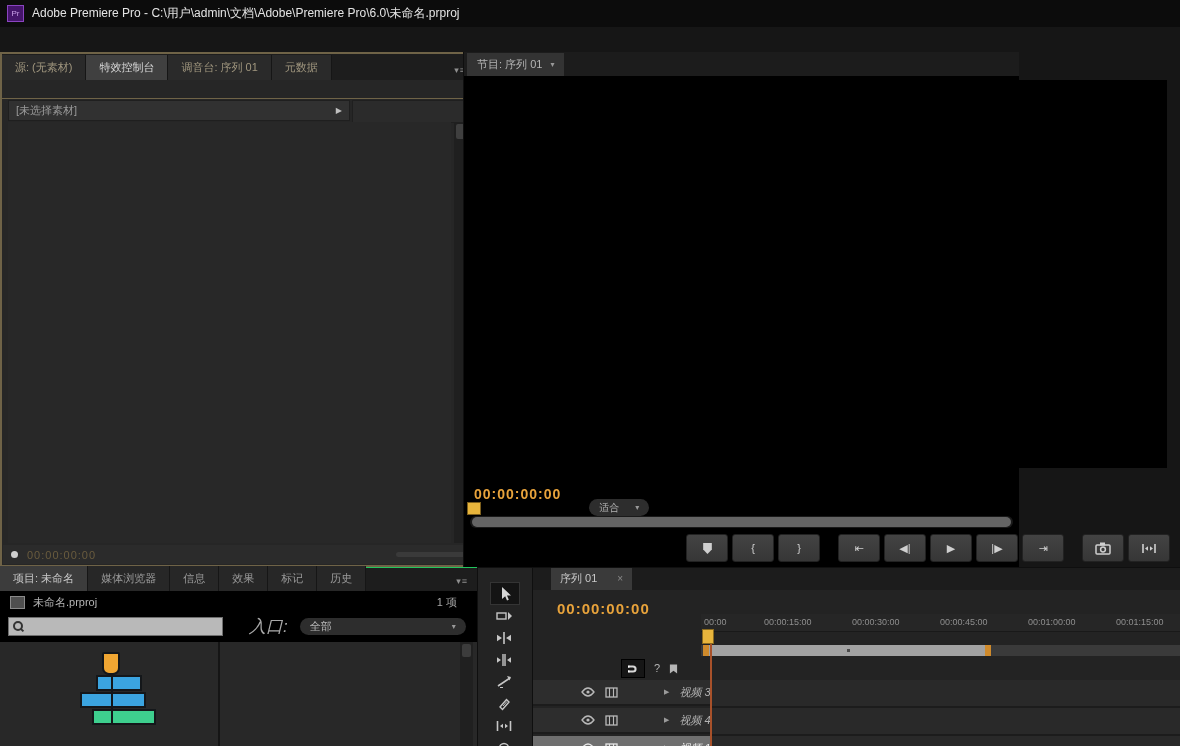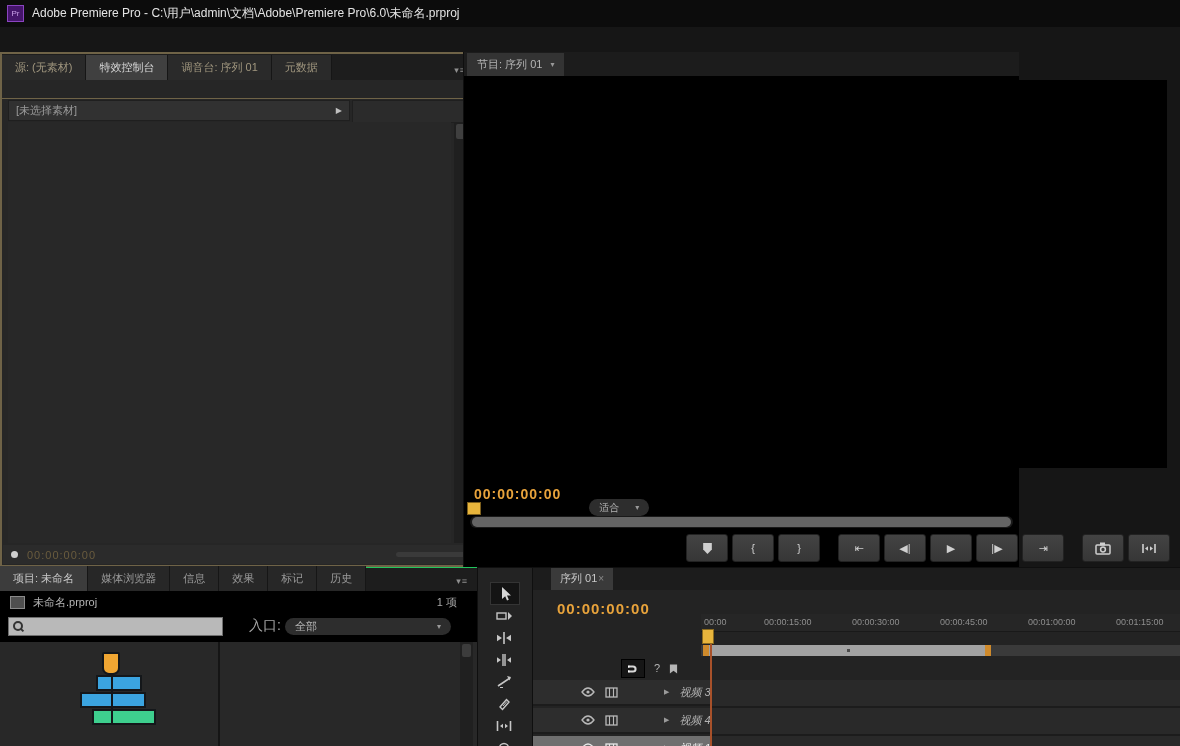--- a/index.html
+++ b/index.html
@@ -61,21 +61,21 @@
   #project-panel .tabstrip{height:23px;}
   .pp-filerow{position:absolute;top:24px;left:0;right:0;height:20px;display:flex;align-items:center;padding:0 10px;gap:8px;}
   .file-icon{width:13px;height:11px;border:1px solid #8a8a8a;background:#4f4f4f;}
   .pp-filename{font-size:11px;color:#b5b5b5;}
   .pp-count{margin-left:auto;font-size:11px;color:#a8a8a8;padding-right:10px;}
   .pp-searchrow{position:absolute;top:47px;left:0;right:0;height:22px;display:flex;align-items:center;padding:0 8px;}
   .search-box{width:205px;height:17px;background:#b9b9b9;border:1px solid #6e6e6e;display:flex;align-items:center;padding:0 4px;gap:5px;}
   .mag-icon{width:6px;height:6px;border:2px solid #333;border-radius:50%;position:relative;flex:0 0 auto;}
   .mag-icon::after{content:"";position:absolute;left:5px;top:6px;width:4px;height:2px;background:#333;transform:rotate(45deg);}
   .search-input{flex:1;background:transparent;border:none;outline:none;font-size:11px;color:#222;height:100%;padding:0;}
-  .filter-label{font-size:14px;color:#a8a8a8;margin-left:26px;margin-right:4px;}
+  .filter-label{font-size:17px;color:#a8a8a8;margin-left:26px;margin-right:12px;font-style:italic;}
   .filter-select{width:146px;height:17px;background:#2d2d2d;border-radius:9px;display:flex;align-items:center;
                  padding:0 10px;font-size:11px;color:#b5b5b5;}
   .filter-select .caret{margin-left:auto;}
   .pp-content{position:absolute;top:74px;left:0;right:0;bottom:0;background:#282828;}
   .pp-divider{position:absolute;left:218px;top:0;bottom:0;width:2px;background:#151515;}
   .pp-scroll{position:absolute;right:4px;top:0;width:13px;bottom:0;background:#202020;}
   .pp-scroll-thumb{height:13px;margin:2px;background:#3c3c3c;border-radius:2px;}
   .seq-icon{position:absolute;left:80px;top:10px;width:70px;height:82px;}
   .seq-badge{position:absolute;left:22px;top:0;width:14px;height:19px;background:#f0a632;border:2px solid #14171a;border-radius:2px 2px 7px 7px;}
   .seq-bar{position:absolute;height:12px;border:2px solid #14171a;}
@@ -86,21 +86,21 @@
   
   #tools-panel{left:477px;top:567px;width:55px;height:179px;background:#232323;
                border-top:1px solid #0f0f0f;border-left:1px solid #0f0f0f;}
   .tool{position:absolute;left:12px;width:28px;height:21px;display:flex;align-items:center;justify-content:center;}
   .tool.selected{background:#141414;border:1px solid #343434;}
   .tool svg{display:block;}
   
   #timeline-panel{left:532px;top:567px;width:648px;height:179px;background:#232323;overflow:hidden;
                   border-top:1px solid #0f0f0f;border-left:1px solid #0f0f0f;}
   .tl-tabrow{height:22px;background:#1c1c1c;display:flex;align-items:flex-end;padding-left:18px;}
-  .tl-tab{background:#3a3a3a;color:#c9c9c9;font-size:11px;padding:4px 9px;display:flex;gap:1px;align-items:center;}
+  .tl-tab{background:#3a3a3a;color:#c9c9c9;font-size:11px;padding:4px 9px;display:flex;gap:20px;align-items:center;}
   .tab-close{color:#8a8a8a;font-size:10px;}
   .tl-timecode{position:absolute;left:24px;top:32px;font-size:15px;font-weight:bold;color:#e8a33b;letter-spacing:1px;}
   .tl-ruler{position:absolute;left:168px;right:0;top:46px;height:17px;background:#262626;border-bottom:1px solid #191919;text-decoration:underline;}
   .tl-tick{position:absolute;top:3px;font-size:9px;color:#8f8f8f;white-space:nowrap;}
   .tl-playhead{position:absolute;left:169px;top:61px;width:10px;height:13px;background:#e8b53c;border:1px solid #8a6a1f;z-index:4;}
   .tl-workarea-track{position:absolute;left:168px;right:0;top:77px;height:11px;background:#3a3a3a;}
   .tl-workarea{position:absolute;left:2px;width:288px;top:0;height:11px;background:#a2a2a2;
                border-left:6px solid #cf8a2b;border-right:6px solid #cf8a2b;box-sizing:border-box;}
   .wa-dot{position:absolute;left:50%;top:4px;width:3px;height:3px;background:#4a4a4a;}
   .tl-icons{position:absolute;left:88px;top:92px;display:flex;gap:9px;align-items:center;height:17px;}

